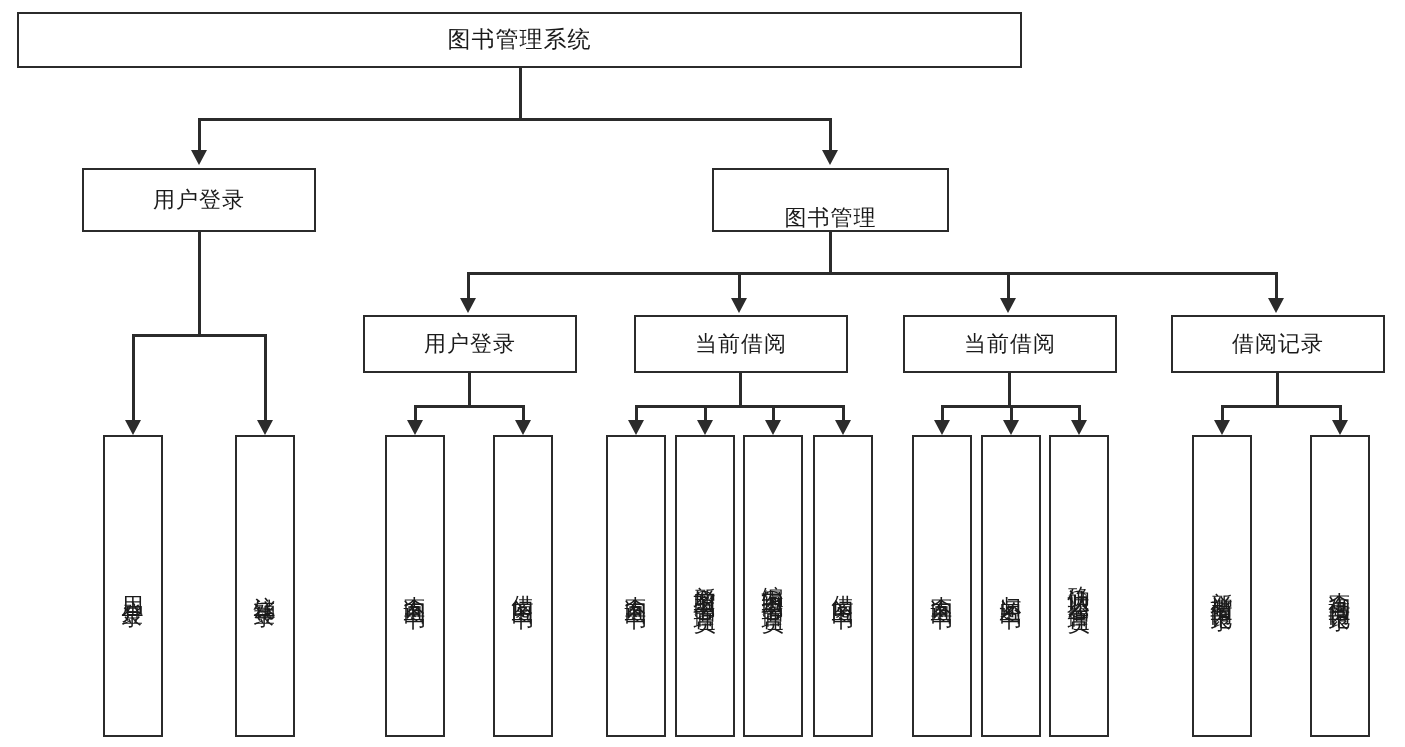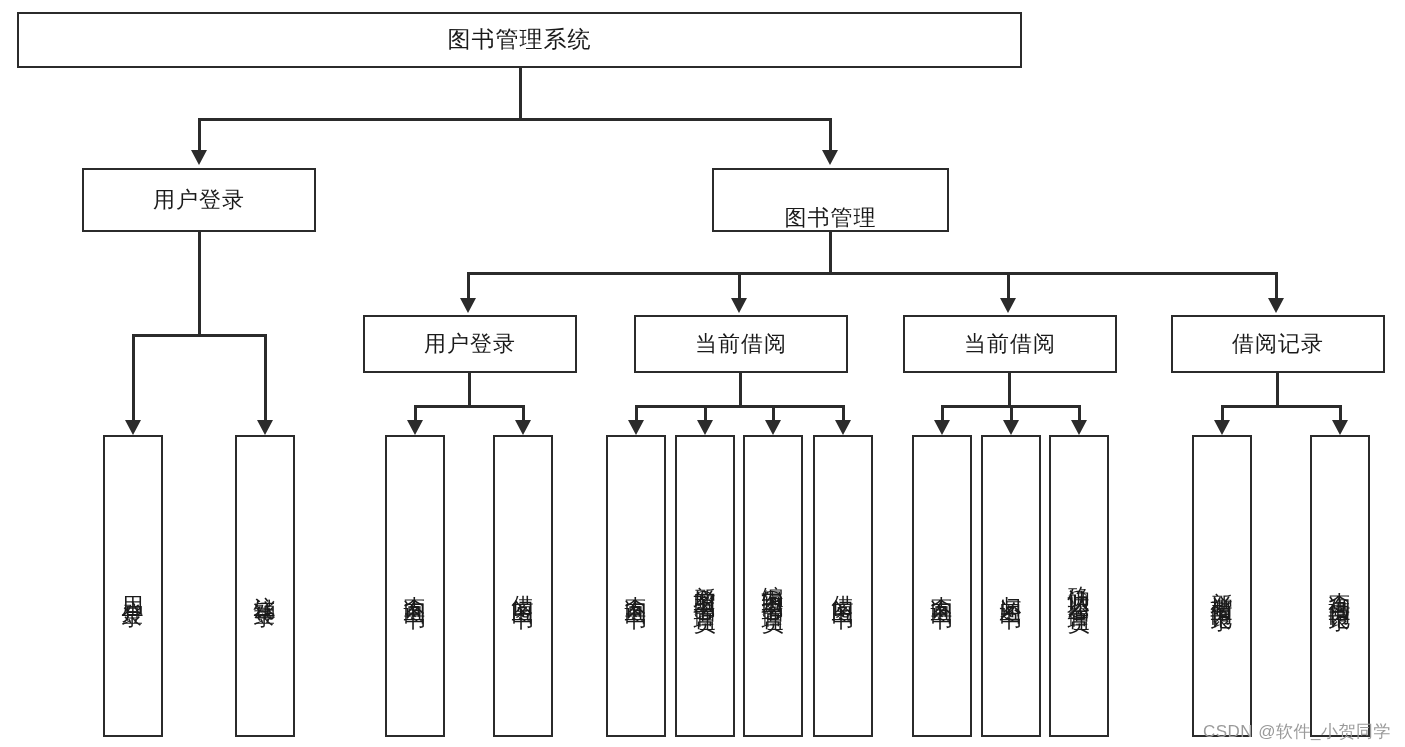--- a/index.html
+++ b/index.html
@@ -204,15 +204,14 @@
     <span class="txt">确认归还（管理员）</span>
   </div>
 
   <div class="node v" style="left:1192px;top:435px;width:60px;height:302px;">
     <span class="txt">新增借阅记录</span>
   </div>
   <div class="node v" style="left:1310px;top:435px;width:60px;height:302px;">
     <span class="txt">查询借阅记录</span>
   </div>
 
-  <div id="watermark">CSDN @软件_小贺同学</div>
 
 </div>
 
 </body></html>

